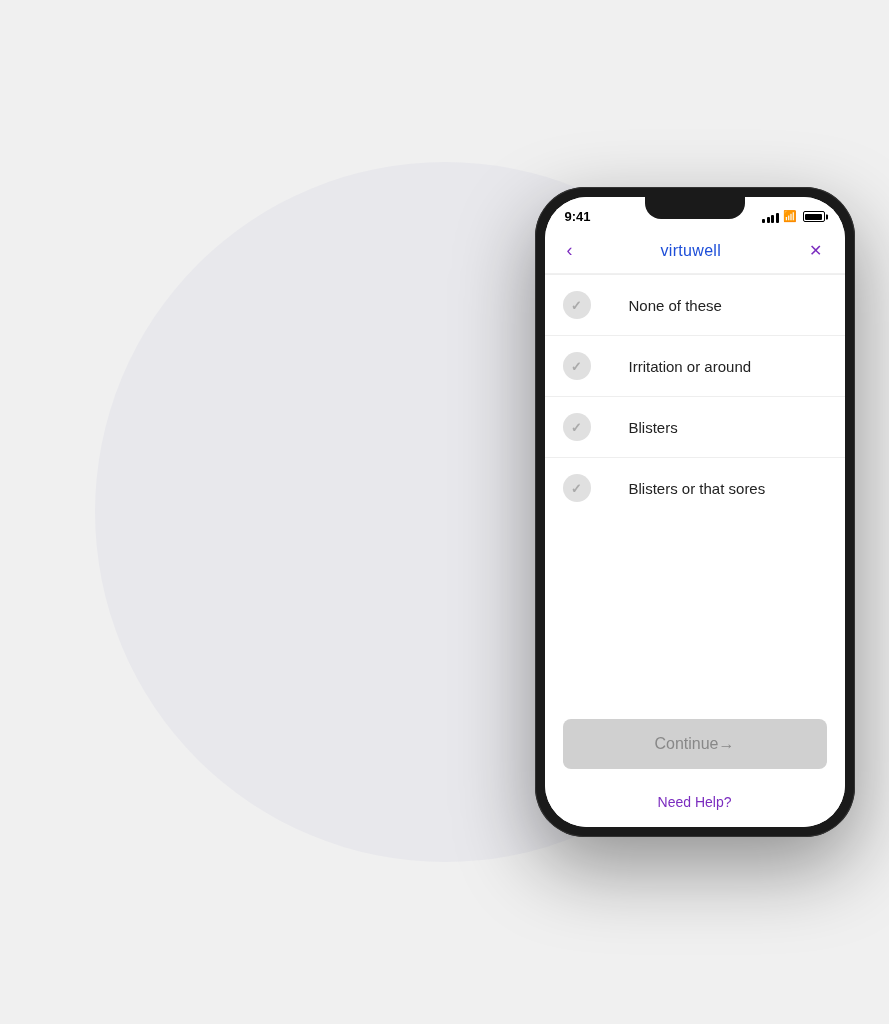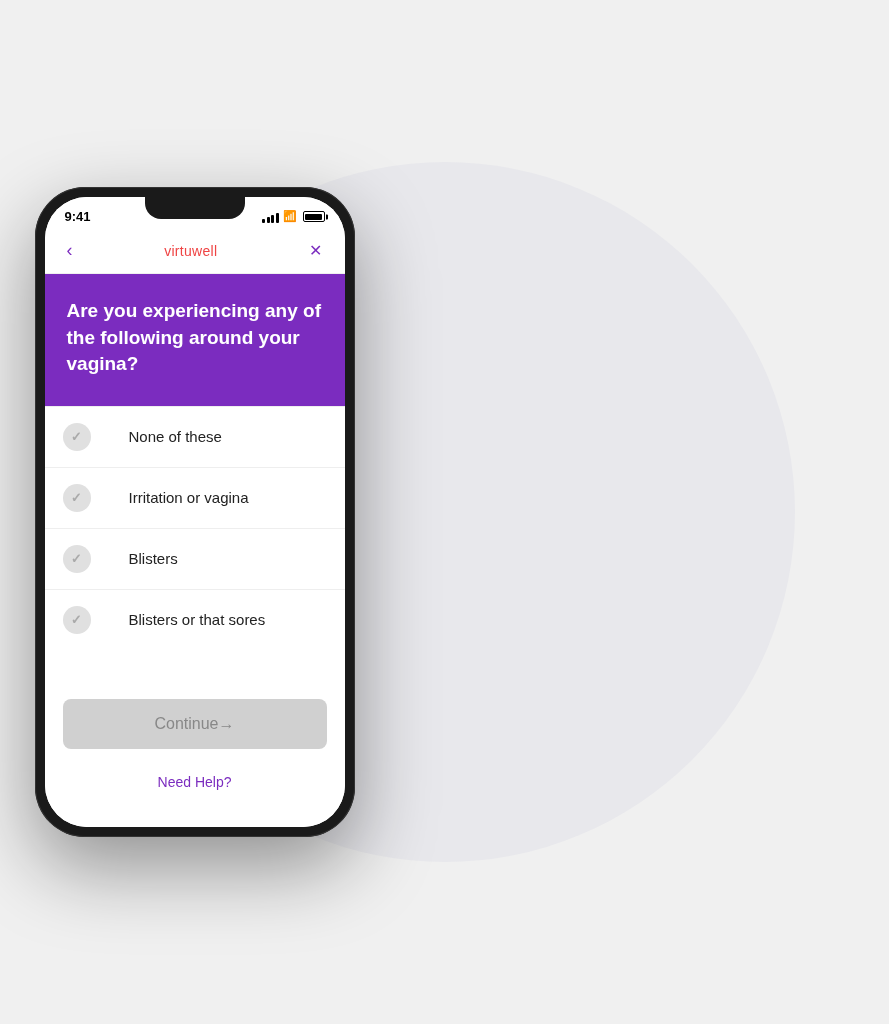--- a/index.html
+++ b/index.html
@@ -11,21 +11,21 @@
       justify-content: center;
       min-height: 100vh;
       font-family: -apple-system, BlinkMacSystemFont, 'Segoe UI', sans-serif;
     }
 
     .scene {
       width: 820px;
       height: 1024px;
       display: flex;
       align-items: center;
-      justify-content: flex-start;
+      justify-content: flex-end;
       position: relative;
     }
 
     
     .bg-circle {
       position: absolute;
       width: 700px;
       height: 700px;
       background: #e8e8ec;
       border-radius: 50%;
@@ -154,23 +154,23 @@
 
     .app-header-back {
       color: #7b2cbf;
       font-size: 18px;
       font-weight: 300;
       cursor: pointer;
       padding: 4px;
     }
 
     .app-header-title {
-      font-size: 14px;
+      font-size: 16px;
       font-weight: 400;
-      color: #ef4444;
+      color: #1d4ed8;
       letter-spacing: 0.3px;
     }
 
     .app-header-close {
       color: #7b2cbf;
       font-size: 16px;
       cursor: pointer;
       padding: 4px;
     }
 
@@ -260,21 +260,21 @@
     }
 
     .continue-arrow {
       font-size: 16px;
       color: #888;
     }
 
     
     .need-help {
       text-align: center;
-      padding: 8px 18px 36px;
+      padding: 8px 18px 16px;
       flex-shrink: 0;
     }
 
     .need-help-link {
       color: #7b2cbf;
       font-size: 14px;
       font-weight: 500;
       cursor: pointer;
     }
   </style>
@@ -303,38 +303,35 @@
           </div>
         </div>
       </div>
 
       <div class="app-header">
         <span class="app-header-back">‹</span>
         <span class="app-header-title">virtuwell</span>
         <span class="app-header-close">✕</span>
       </div>
 
-      <div class="question-banner">
-        <p class="question-text">Are you experiencing any of the following around your vagina?</p>
-      </div>
 
       <div class="content">
 
         <div class="option-item">
           <div class="option-checkbox">
             <span class="check-icon">✓</span>
           </div>
           <span class="option-label">None of these</span>
         </div>
 
         <div class="option-item">
           <div class="option-checkbox">
             <span class="check-icon">✓</span>
           </div>
-          <span class="option-label">Irritation or vagina</span>
+          <span class="option-label">Irritation or around</span>
         </div>
 
         <div class="option-item">
           <div class="option-checkbox">
             <span class="check-icon">✓</span>
           </div>
           <span class="option-label">Blisters</span>
         </div>
 
         <div class="option-item">

